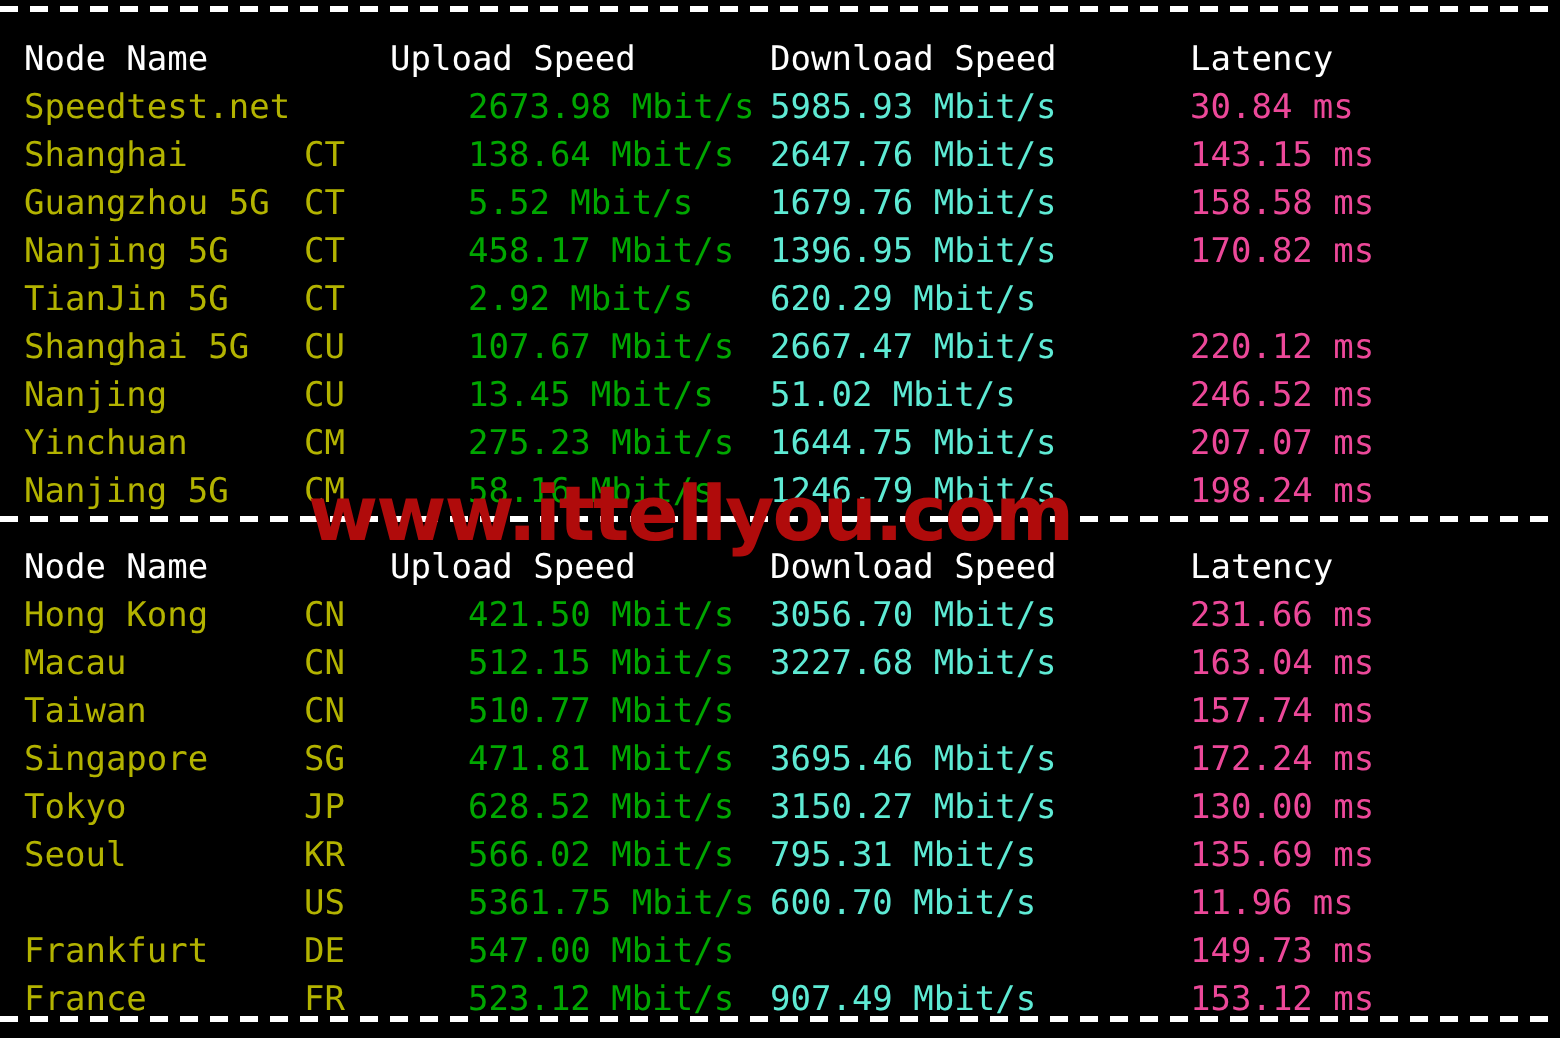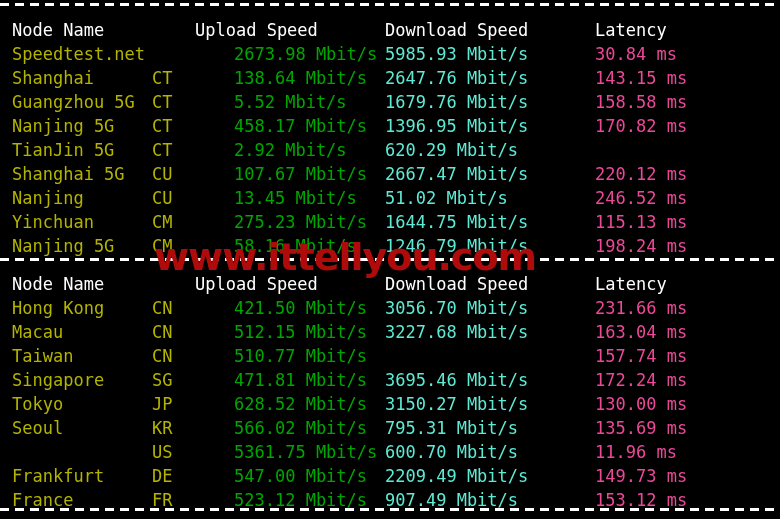--- a/index.html
+++ b/index.html
@@ -100,36 +100,36 @@
 
   <div class="table-block" id="table-0" style="top:18px;">
       <div class="row header"><span class="cell c-node">Node Name</span><span class="cell c-isp"></span><span class="cell c-up">Upload Speed</span><span class="cell c-down">Download Speed</span><span class="cell c-lat">Latency</span></div>
       <div class="row"><span class="cell c-node v-node">Speedtest.net</span><span class="cell c-isp v-isp"></span><span class="cell c-up v-up">2673.98 Mbit/s</span><span class="cell c-down v-down">5985.93 Mbit/s</span><span class="cell c-lat v-lat">30.84 ms</span></div>
       <div class="row"><span class="cell c-node v-node">Shanghai</span><span class="cell c-isp v-isp">CT</span><span class="cell c-up v-up">138.64 Mbit/s</span><span class="cell c-down v-down">2647.76 Mbit/s</span><span class="cell c-lat v-lat">143.15 ms</span></div>
       <div class="row"><span class="cell c-node v-node">Guangzhou 5G</span><span class="cell c-isp v-isp">CT</span><span class="cell c-up v-up">5.52 Mbit/s</span><span class="cell c-down v-down">1679.76 Mbit/s</span><span class="cell c-lat v-lat">158.58 ms</span></div>
       <div class="row"><span class="cell c-node v-node">Nanjing 5G</span><span class="cell c-isp v-isp">CT</span><span class="cell c-up v-up">458.17 Mbit/s</span><span class="cell c-down v-down">1396.95 Mbit/s</span><span class="cell c-lat v-lat">170.82 ms</span></div>
       <div class="row"><span class="cell c-node v-node">TianJin 5G</span><span class="cell c-isp v-isp">CT</span><span class="cell c-up v-up">2.92 Mbit/s</span><span class="cell c-down v-down">620.29 Mbit/s</span></div>
       <div class="row"><span class="cell c-node v-node">Shanghai 5G</span><span class="cell c-isp v-isp">CU</span><span class="cell c-up v-up">107.67 Mbit/s</span><span class="cell c-down v-down">2667.47 Mbit/s</span><span class="cell c-lat v-lat">220.12 ms</span></div>
       <div class="row"><span class="cell c-node v-node">Nanjing</span><span class="cell c-isp v-isp">CU</span><span class="cell c-up v-up">13.45 Mbit/s</span><span class="cell c-down v-down">51.02 Mbit/s</span><span class="cell c-lat v-lat">246.52 ms</span></div>
-      <div class="row"><span class="cell c-node v-node">Yinchuan</span><span class="cell c-isp v-isp">CM</span><span class="cell c-up v-up">275.23 Mbit/s</span><span class="cell c-down v-down">1644.75 Mbit/s</span><span class="cell c-lat v-lat">115.13 ms</span></div>
+      <div class="row"><span class="cell c-node v-node">Yinchuan</span><span class="cell c-isp v-isp">CM</span><span class="cell c-up v-up">275.23 Mbit/s</span><span class="cell c-down v-down">1644.75 Mbit/s</span><span class="cell c-lat v-lat">207.07 ms</span></div>
       <div class="row"><span class="cell c-node v-node">Nanjing 5G</span><span class="cell c-isp v-isp">CM</span><span class="cell c-up v-up">58.16 Mbit/s</span><span class="cell c-down v-down">1246.79 Mbit/s</span><span class="cell c-lat v-lat">198.24 ms</span></div>
     </div>
 
   <div class="sep" style="top:258px;"></div>
 
   <div class="table-block" id="table-1" style="top:272px;">
       <div class="row header"><span class="cell c-node">Node Name</span><span class="cell c-isp"></span><span class="cell c-up">Upload Speed</span><span class="cell c-down">Download Speed</span><span class="cell c-lat">Latency</span></div>
       <div class="row"><span class="cell c-node v-node">Hong Kong</span><span class="cell c-isp v-isp">CN</span><span class="cell c-up v-up">421.50 Mbit/s</span><span class="cell c-down v-down">3056.70 Mbit/s</span><span class="cell c-lat v-lat">231.66 ms</span></div>
       <div class="row"><span class="cell c-node v-node">Macau</span><span class="cell c-isp v-isp">CN</span><span class="cell c-up v-up">512.15 Mbit/s</span><span class="cell c-down v-down">3227.68 Mbit/s</span><span class="cell c-lat v-lat">163.04 ms</span></div>
       <div class="row"><span class="cell c-node v-node">Taiwan</span><span class="cell c-isp v-isp">CN</span><span class="cell c-up v-up">510.77 Mbit/s</span><span class="cell c-lat v-lat">157.74 ms</span></div>
       <div class="row"><span class="cell c-node v-node">Singapore</span><span class="cell c-isp v-isp">SG</span><span class="cell c-up v-up">471.81 Mbit/s</span><span class="cell c-down v-down">3695.46 Mbit/s</span><span class="cell c-lat v-lat">172.24 ms</span></div>
       <div class="row"><span class="cell c-node v-node">Tokyo</span><span class="cell c-isp v-isp">JP</span><span class="cell c-up v-up">628.52 Mbit/s</span><span class="cell c-down v-down">3150.27 Mbit/s</span><span class="cell c-lat v-lat">130.00 ms</span></div>
       <div class="row"><span class="cell c-node v-node">Seoul</span><span class="cell c-isp v-isp">KR</span><span class="cell c-up v-up">566.02 Mbit/s</span><span class="cell c-down v-down">795.31 Mbit/s</span><span class="cell c-lat v-lat">135.69 ms</span></div>
       <div class="row"><span class="cell c-isp v-isp">US</span><span class="cell c-up v-up">5361.75 Mbit/s</span><span class="cell c-down v-down">600.70 Mbit/s</span><span class="cell c-lat v-lat">11.96 ms</span></div>
-      <div class="row"><span class="cell c-node v-node">Frankfurt</span><span class="cell c-isp v-isp">DE</span><span class="cell c-up v-up">547.00 Mbit/s</span><span class="cell c-down v-down">2209.49 Mbit/s</span><span class="cell c-lat v-lat">149.73 ms</span></div>
+      <div class="row"><span class="cell c-node v-node">Frankfurt</span><span class="cell c-isp v-isp">DE</span><span class="cell c-up v-up">547.00 Mbit/s</span><span class="cell c-lat v-lat">149.73 ms</span></div>
       <div class="row"><span class="cell c-node v-node">France</span><span class="cell c-isp v-isp">FR</span><span class="cell c-up v-up">523.12 Mbit/s</span><span class="cell c-down v-down">907.49 Mbit/s</span><span class="cell c-lat v-lat">153.12 ms</span></div>
     </div>
 
   <div class="sep" style="top:508px;"></div>
 
   <div id="watermark">www.ittellyou.com</div>
 
 </div>
 
 </body></html>

